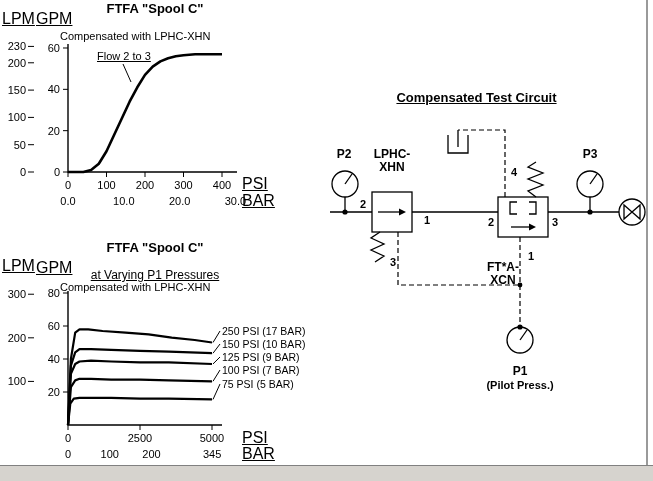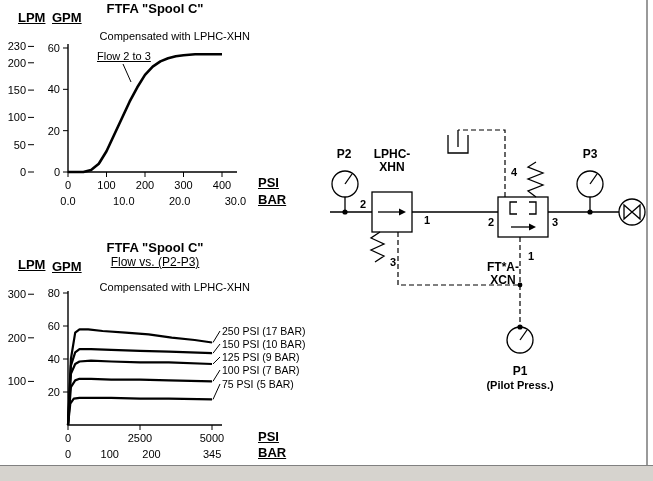--- a/index.html
+++ b/index.html
@@ -1,24 +1,24 @@
 <!DOCTYPE html>
 <html><head>
 <meta charset="utf-8">
 <style>
   * { margin:0; padding:0; box-sizing:border-box; }
   body { background:#ffffff; font-family:"Liberation Sans", sans-serif; }
   .page { position:relative; width:653px; height:481px; background:#fff; color:#000; overflow:hidden; }
   .page section, .page .abs { position:absolute; }
   section { position:absolute; }
   section svg { position:absolute; left:0; top:0; }
-  .unit { position:absolute; font-size:13px; font-weight:bold; text-decoration:underline; white-space:nowrap;margin-left:16px; }
+  .unit { position:absolute; font-size:16px; font-weight:normal; text-decoration:underline; white-space:nowrap; }
   .ct { position:absolute; left:60px; width:190px; text-align:center; font-size:13px; font-weight:bold; white-space:nowrap; }
   .cs { position:absolute; left:60px; width:190px; text-align:center; font-size:12px; text-decoration:underline; white-space:nowrap; }
-  .cn { position:absolute; left:60px; width:190px; text-align:right; font-size:11px; white-space:nowrap; }
+  .cn { position:absolute; left:60px; width:190px; text-align:left; font-size:11px; white-space:nowrap; }
   .ann { position:absolute; font-size:11px; white-space:nowrap;text-decoration:underline; }
   .tick { font:11px "Liberation Sans", sans-serif; fill:#000; }
   .clabel { font:10.5px "Liberation Sans", sans-serif; fill:#000; }
   .gl, .cl { font:bold 12px "Liberation Sans", sans-serif; fill:#000; }
   .pn, .pn2 { font:bold 11px "Liberation Sans", sans-serif; fill:#000; }
   .dtitle { position:absolute; left:10px; top:5px; width:333px; text-align:center;
             font-size:13px; font-weight:bold; text-decoration:underline; white-space:nowrap; }
   .hscroll { position:absolute; left:0; top:465px; width:653px; height:16px;
              background:#d6d3ce; border-top:1px solid #808080; }
   .vborder { position:absolute; left:646px; top:0; width:2px; height:465px; background:#9a9a9a; }
@@ -116,27 +116,28 @@
         <polyline points="68.0,187.0 70.9,149.1 75.2,142.4 79.5,140.8 91.0,140.8 111.2,141.6 140.0,141.6 168.8,142.4 212.0,143.3" fill="none" stroke="#000" stroke-width="2.2" stroke-linejoin="round"></polyline>
         <line x1="220" y1="132" x2="213" y2="143.275" stroke="#000"></line>
         <text x="222" y="135.5" class="clabel">100 PSI (7 BAR)</text>
         <polyline points="68.0,187.0 70.3,165.6 73.8,160.6 79.5,159.8 91.0,159.8 111.2,159.8 140.0,160.6 168.8,160.6 212.0,161.4" fill="none" stroke="#000" stroke-width="2.2" stroke-linejoin="round"></polyline>
         <line x1="220" y1="146" x2="213" y2="161.425" stroke="#000"></line>
         <text x="222" y="149.5" class="clabel">75 PSI (5 BAR)</text>
       </svg>
     <div class="unit" style="left:2px;top:19px;">LPM</div>
     <div class="unit" style="left:36px;top:21px;">GPM</div>
     <div class="ct" style="top:2px;">FTFA "Spool C"</div>
-    <div class="cs" style="top:17px;">Flow vs. (P2-P3)</div>
+    <div class="cs" style="top:30px;">at Varying P1 Pressures</div>
     <div class="cn" style="top:43px;">Compensated with LPHC-XHN</div>
     <div class="unit" style="left:242px;top:191px;">PSI</div>
     <div class="unit" style="left:242px;top:207px;">BAR</div>
   </section>
 
   <section id="diagram" style="left:300px;top:85px;width:353px;height:335px;">
+    <div class="dtitle">Compensated Test Circuit</div>
     <svg width="353" height="335" viewBox="0 0 353 335">
       <g stroke="#000" stroke-width="1.3" fill="none">
         <path d="M30,127 H72 M112,127 H198 M248,127 H319"></path>
         <circle cx="45" cy="99" r="13"></circle>
         <line x1="45" y1="99" x2="52" y2="89"></line>
         <line x1="45" y1="112" x2="45" y2="127"></line>
         <circle cx="290" cy="99" r="13"></circle>
         <line x1="290" y1="99" x2="297" y2="89"></line>
         <line x1="290" y1="112" x2="290" y2="127"></line>
         <circle cx="220" cy="255" r="13"></circle>

